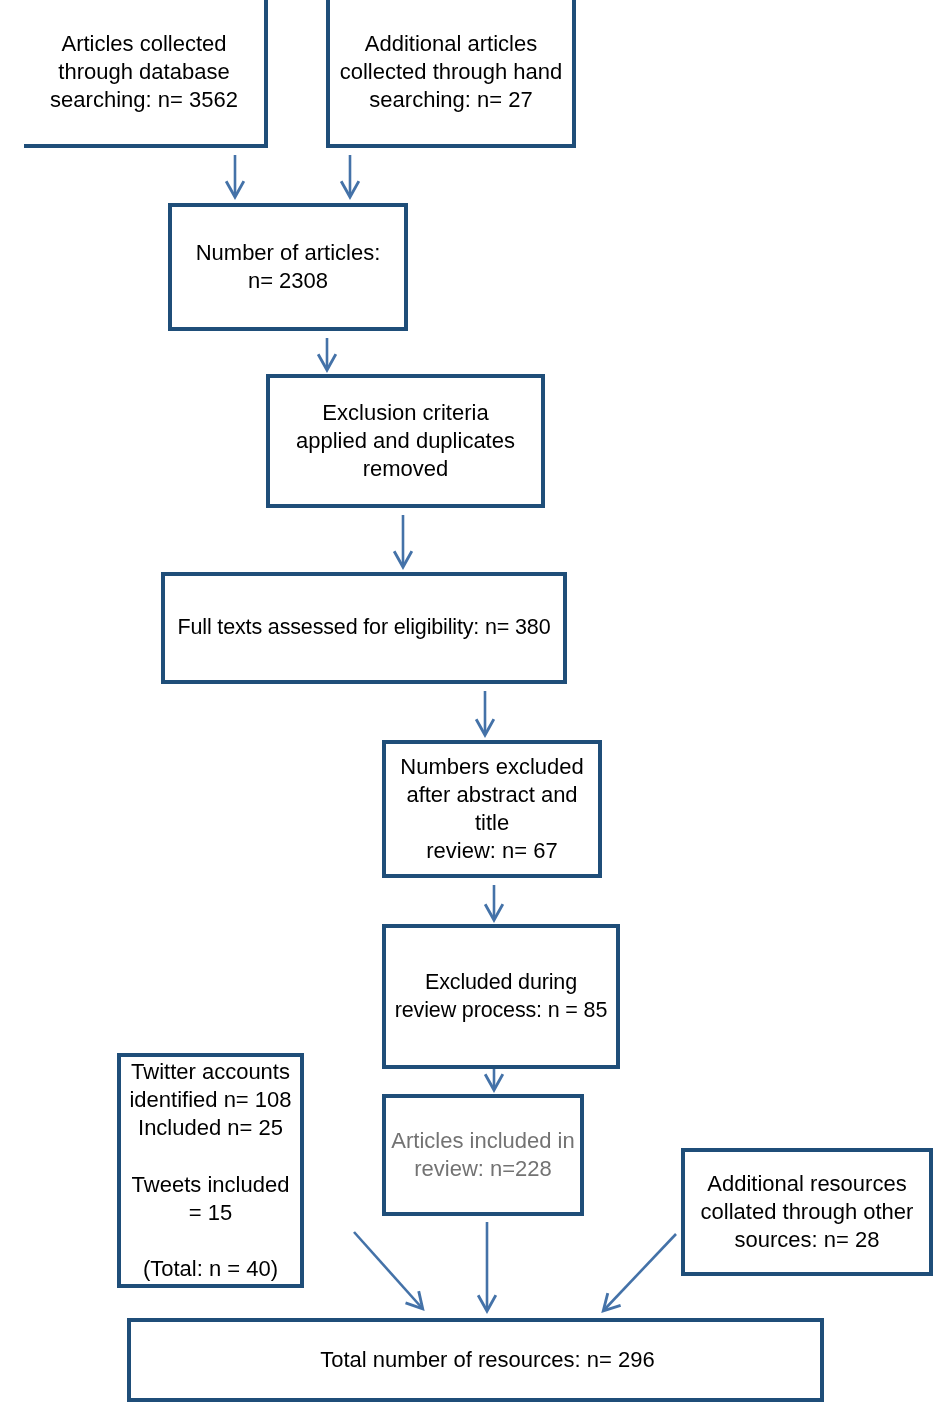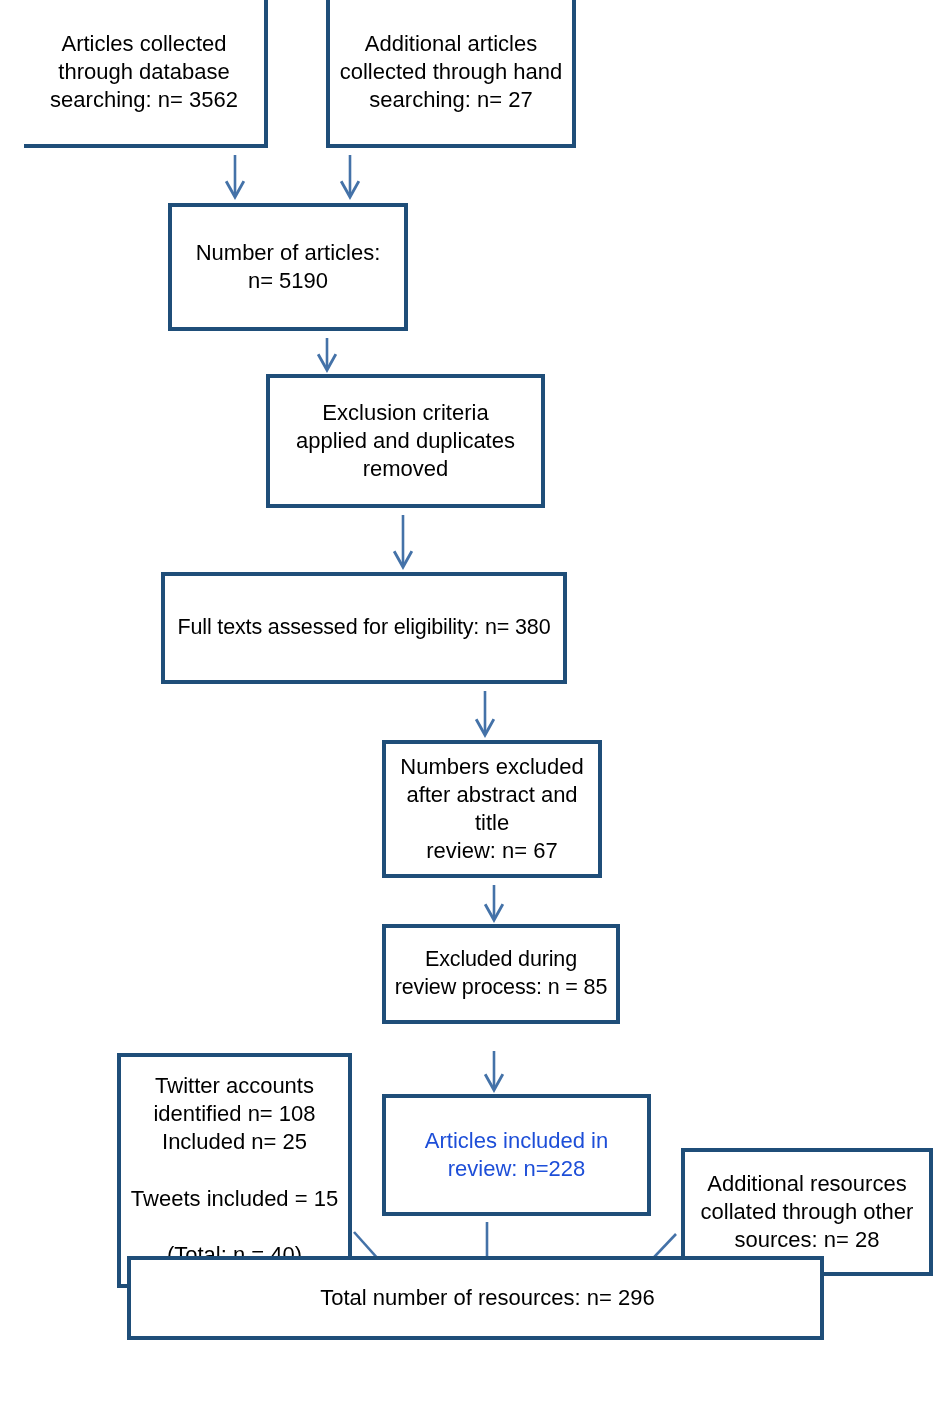--- a/index.html
+++ b/index.html
@@ -70,38 +70,38 @@
   </svg>
 
   <div id="nodes">
       <div class="node" style="left: -4px; top: -4px; width: 248px; height: 152px; border-color: rgb(31, 78, 121); background: rgb(255, 255, 255); color: rgb(0, 0, 0);">Articles collected
 through database
 searching: n= 3562</div>
       <div class="node" style="left: 302px; top: -4px; width: 250px; height: 152px; border-color: rgb(31, 78, 121); background: rgb(255, 255, 255); color: rgb(0, 0, 0);">Additional articles
 collected through hand
 searching: n= 27</div>
       <div class="node" style="left: 144px; top: 203px; width: 240px; height: 128px; border-color: rgb(31, 78, 121); background: rgb(255, 255, 255); color: rgb(0, 0, 0);">Number of articles:
-n= 5190</div>
+n= 2308</div>
       <div class="node" style="left: 242px; top: 374px; width: 279px; height: 134px; border-color: rgb(31, 78, 121); background: rgb(255, 255, 255); color: rgb(0, 0, 0);">Exclusion criteria
 applied and duplicates
 removed</div>
       <div class="node" style="left: 137px; top: 572px; width: 406px; height: 112px; border-color: rgb(31, 78, 121); background: rgb(255, 255, 255); color: rgb(0, 0, 0); font-size: 21.5px; letter-spacing: -0.15px; text-align: right;">Full texts assessed for eligibility: n= 380</div>
       <div class="node" style="left: 358px; top: 740px; width: 220px; height: 138px; border-color: rgb(31, 78, 121); background: rgb(255, 255, 255); color: rgb(0, 0, 0);">Numbers excluded
 after abstract and title
 review: n= 67</div>
-      <div class="node" style="left: 358px; top: 924px; width: 238px; height: 100px; border-color: rgb(31, 78, 121); background: rgb(255, 255, 255); color: rgb(0, 0, 0); font-size: 21.5px; letter-spacing: -0.15px;">Excluded during
+      <div class="node" style="left: 358px; top: 924px; width: 238px; height: 145px; border-color: rgb(31, 78, 121); background: rgb(255, 255, 255); color: rgb(0, 0, 0); font-size: 21.5px; letter-spacing: -0.15px;">Excluded during
 review process: n = 85</div>
-      <div class="node" style="left: 93px; top: 1053px; width: 235px; height: 235px; border-color: rgb(31, 78, 121); background: rgb(255, 255, 255); color: rgb(0, 0, 0);">Twitter accounts
+      <div class="node" style="left: 93px; top: 1053px; width: 187px; height: 235px; border-color: rgb(31, 78, 121); background: rgb(255, 255, 255); color: rgb(0, 0, 0);">Twitter accounts
 identified n= 108
 Included n= 25
 
 Tweets included = 15
 
 (Total: n = 40)</div>
-      <div class="node" style="left: 358px; top: 1094px; width: 269px; height: 122px; border-color: rgb(31, 78, 121); background: rgb(255, 255, 255); color: #1d4ed8;">Articles included in
+      <div class="node" style="left: 358px; top: 1094px; width: 202px; height: 122px; border-color: rgb(31, 78, 121); background: rgb(255, 255, 255); color: #737373;">Articles included in
 review: n=228</div>
       <div class="node" style="left: 657px; top: 1148px; width: 252px; height: 128px; border-color: rgb(31, 78, 121); background: rgb(255, 255, 255); color: rgb(0, 0, 0);">Additional resources
 collated through other
 sources: n= 28</div>
-      <div class="node" style="left: 103px; top: 1256px; width: 697px; height: 84px; border-color: rgb(31, 78, 121); background: rgb(255, 255, 255); color: rgb(0, 0, 0); padding-left: 28px;">Total number of resources: n= 296</div>
+      <div class="node" style="left: 103px; top: 1318px; width: 697px; height: 84px; border-color: rgb(31, 78, 121); background: rgb(255, 255, 255); color: rgb(0, 0, 0); padding-left: 28px;">Total number of resources: n= 296</div>
     </div>
 
 </div>
 
 </body></html>

